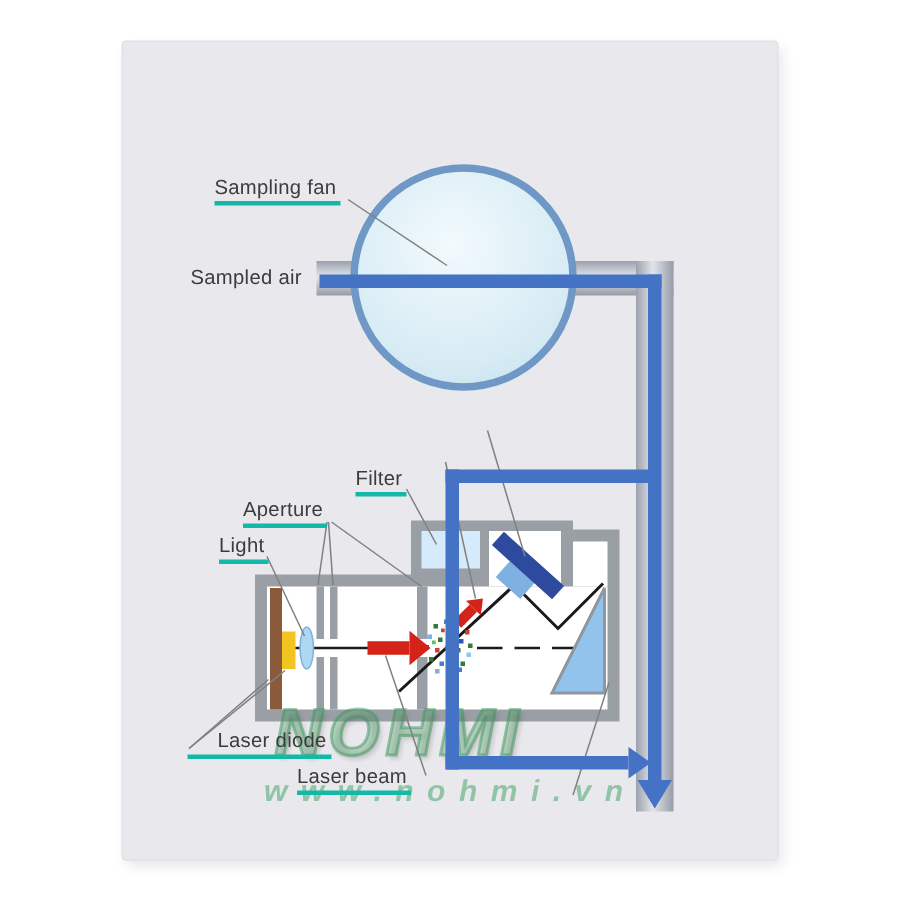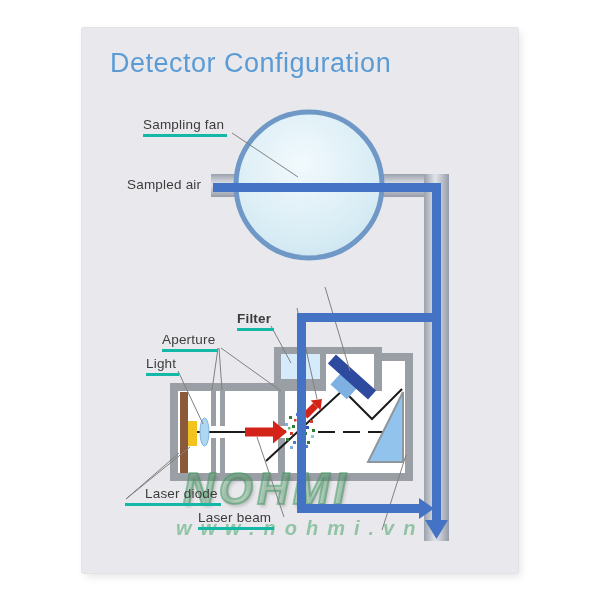--- a/index.html
+++ b/index.html
@@ -24,21 +24,20 @@
     color:rgba(72,165,104,0.55);font-size:20px;letter-spacing:9px;font-weight:700;}
   svg{display:block;}
   .z1{z-index:1;} .z3{z-index:3;}
 </style>
 </head>
 <body>
 
 <div id="stage">
   <div id="panel"></div>
 
-  <div id="title">Detector Configuration</div>
 
   <svg class="layer z1" width="600" height="600" viewBox="0 0 600 600">
     <defs>
       <linearGradient id="gTubeH" x1="0" y1="0" x2="0" y2="1">
         <stop offset="0" stop-color="#9ba1ad"></stop>
           <stop offset="0.45" stop-color="#e2e4e9"></stop>
         <stop offset="1" stop-color="#969ca8"></stop>
       </linearGradient>
       <linearGradient id="gTubeV" x1="0" y1="0" x2="1" y2="0">
         <stop offset="0" stop-color="#9ba1ad"></stop>
@@ -155,18 +154,18 @@
       <polygon points="425,520 448,520 436.5,539"></polygon>
       <rect x="297" y="313" width="135" height="9"></rect>
       <rect x="297" y="313" width="9" height="200"></rect>
       <rect x="297" y="504" width="122" height="9"></rect>
       <polygon points="419,498 434,508.5 419,519"></polygon>
     </g>
   </svg>
 
   <div class="lbl u" style="left:143px;top:117px;" id="lbl-sampling-fan">Sampling fan</div>
   <div class="lbl" style="left:127px;top:177px;" id="lbl-sampled-air">Sampled air</div>
-  <div class="lbl u" style="left:237px;top:311px;font-weight:bold;" id="lbl-filter">Filter</div>
+  <div class="lbl u" style="left:237px;top:311px;" id="lbl-filter">Filter</div>
   <div class="lbl u" style="left:162px;top:332px;" id="lbl-aperture">Aperture</div>
   <div class="lbl u" style="left:146px;top:356px;" id="lbl-lens">Light</div>
   <div class="lbl u" style="left:125px;top:486px;" id="lbl-laser-diode">Laser diode</div>
   <div class="lbl u" style="left:198px;top:510px;" id="lbl-laser-beam">Laser beam</div>
 </div>
 
 </body></html>

